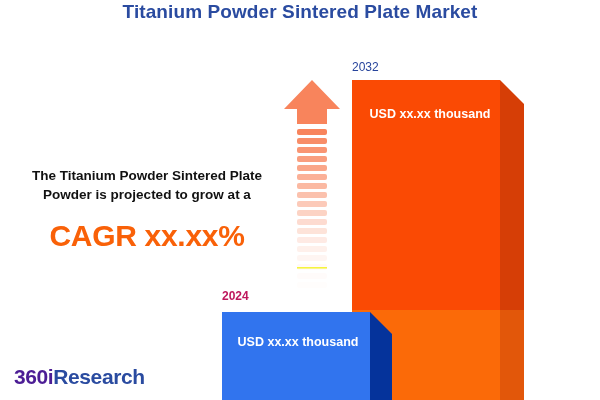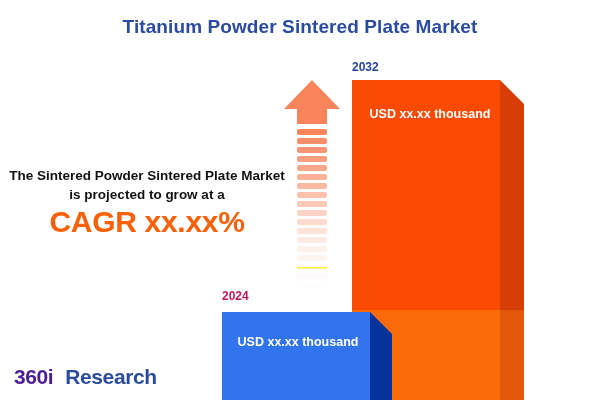--- a/index.html
+++ b/index.html
@@ -18,21 +18,21 @@
     width: 600px;
     height: 400px;
     background: #ffffff;
     overflow: hidden;
   }
 
   
   #chart-title {
     position: absolute;
     left: 0;
-    top: 16px;
+    top: 1px;
     width: 600px;
     text-align: center;
     font-size: 19px;
     font-weight: bold;
     color: #2a4ba0;
     letter-spacing: 0.1px;
   }
 
   
   #caption-block {
@@ -42,21 +42,21 @@
     width: 278px;
     text-align: center;
   }
   #caption-text {
     font-size: 13.5px;
     font-weight: bold;
     color: #111111;
     line-height: 1.42;
   }
   #cagr-value {
-    margin-top: 2px;
+    margin-top: 16px;
     font-size: 30px;
     font-weight: bold;
     color: #f96108;
     letter-spacing: -0.3px;
     line-height: 1.05;
   }
 
   
   #growth-arrow {
     position: absolute;
@@ -105,21 +105,21 @@
     font-size: 12.5px;
     font-weight: bold;
     color: #ffffff;
     text-align: center;
   }
   #label-2032 {
     position: absolute;
     left: 352px;
     top: 60px;
     font-size: 12px;
-    font-weight: bold;
+    font-weight: normal;
     color: #27449c;
   }
 
   
   #bar-2024 {
     left: 222px;
     top: 312px;
     width: 170px;
     height: 88px;
   }
@@ -158,31 +158,31 @@
   
   #logo {
     position: absolute;
     left: 14px;
     top: 365px;
     font-size: 21px;
     font-weight: bold;
     letter-spacing: -0.4px;
   }
   #logo .logo-360i { color: #4c1d95; }
-  #logo .logo-research { color: #2a4ba0; margin-left: 12px; }
+  #logo .logo-research { color: #2a4ba0; }
 </style>
 </head>
 <body>
 
 <div id="canvas">
 
   <div id="chart-title">Titanium Powder Sintered Plate Market</div>
 
   <div id="caption-block">
-    <div id="caption-text">The Sintered Powder Sintered Plate Market is projected to grow at a</div>
+    <div id="caption-text">The Titanium Powder Sintered Plate Powder is projected to grow at a</div>
     <div id="cagr-value">CAGR xx.xx%</div>
   </div>
 
   <div id="growth-arrow">
     <svg width="58" height="212" viewBox="0 0 58 212" xmlns="http://www.w3.org/2000/svg">
 
       <polygon points="29,2 57,31 44,31 44,46 14,46 14,31 1,31" fill="#f8845c"></polygon>
 
       <g>
         <rect x="14" y="51" width="30" height="6" rx="2" fill="#f8845c" opacity="1.00"></rect>

